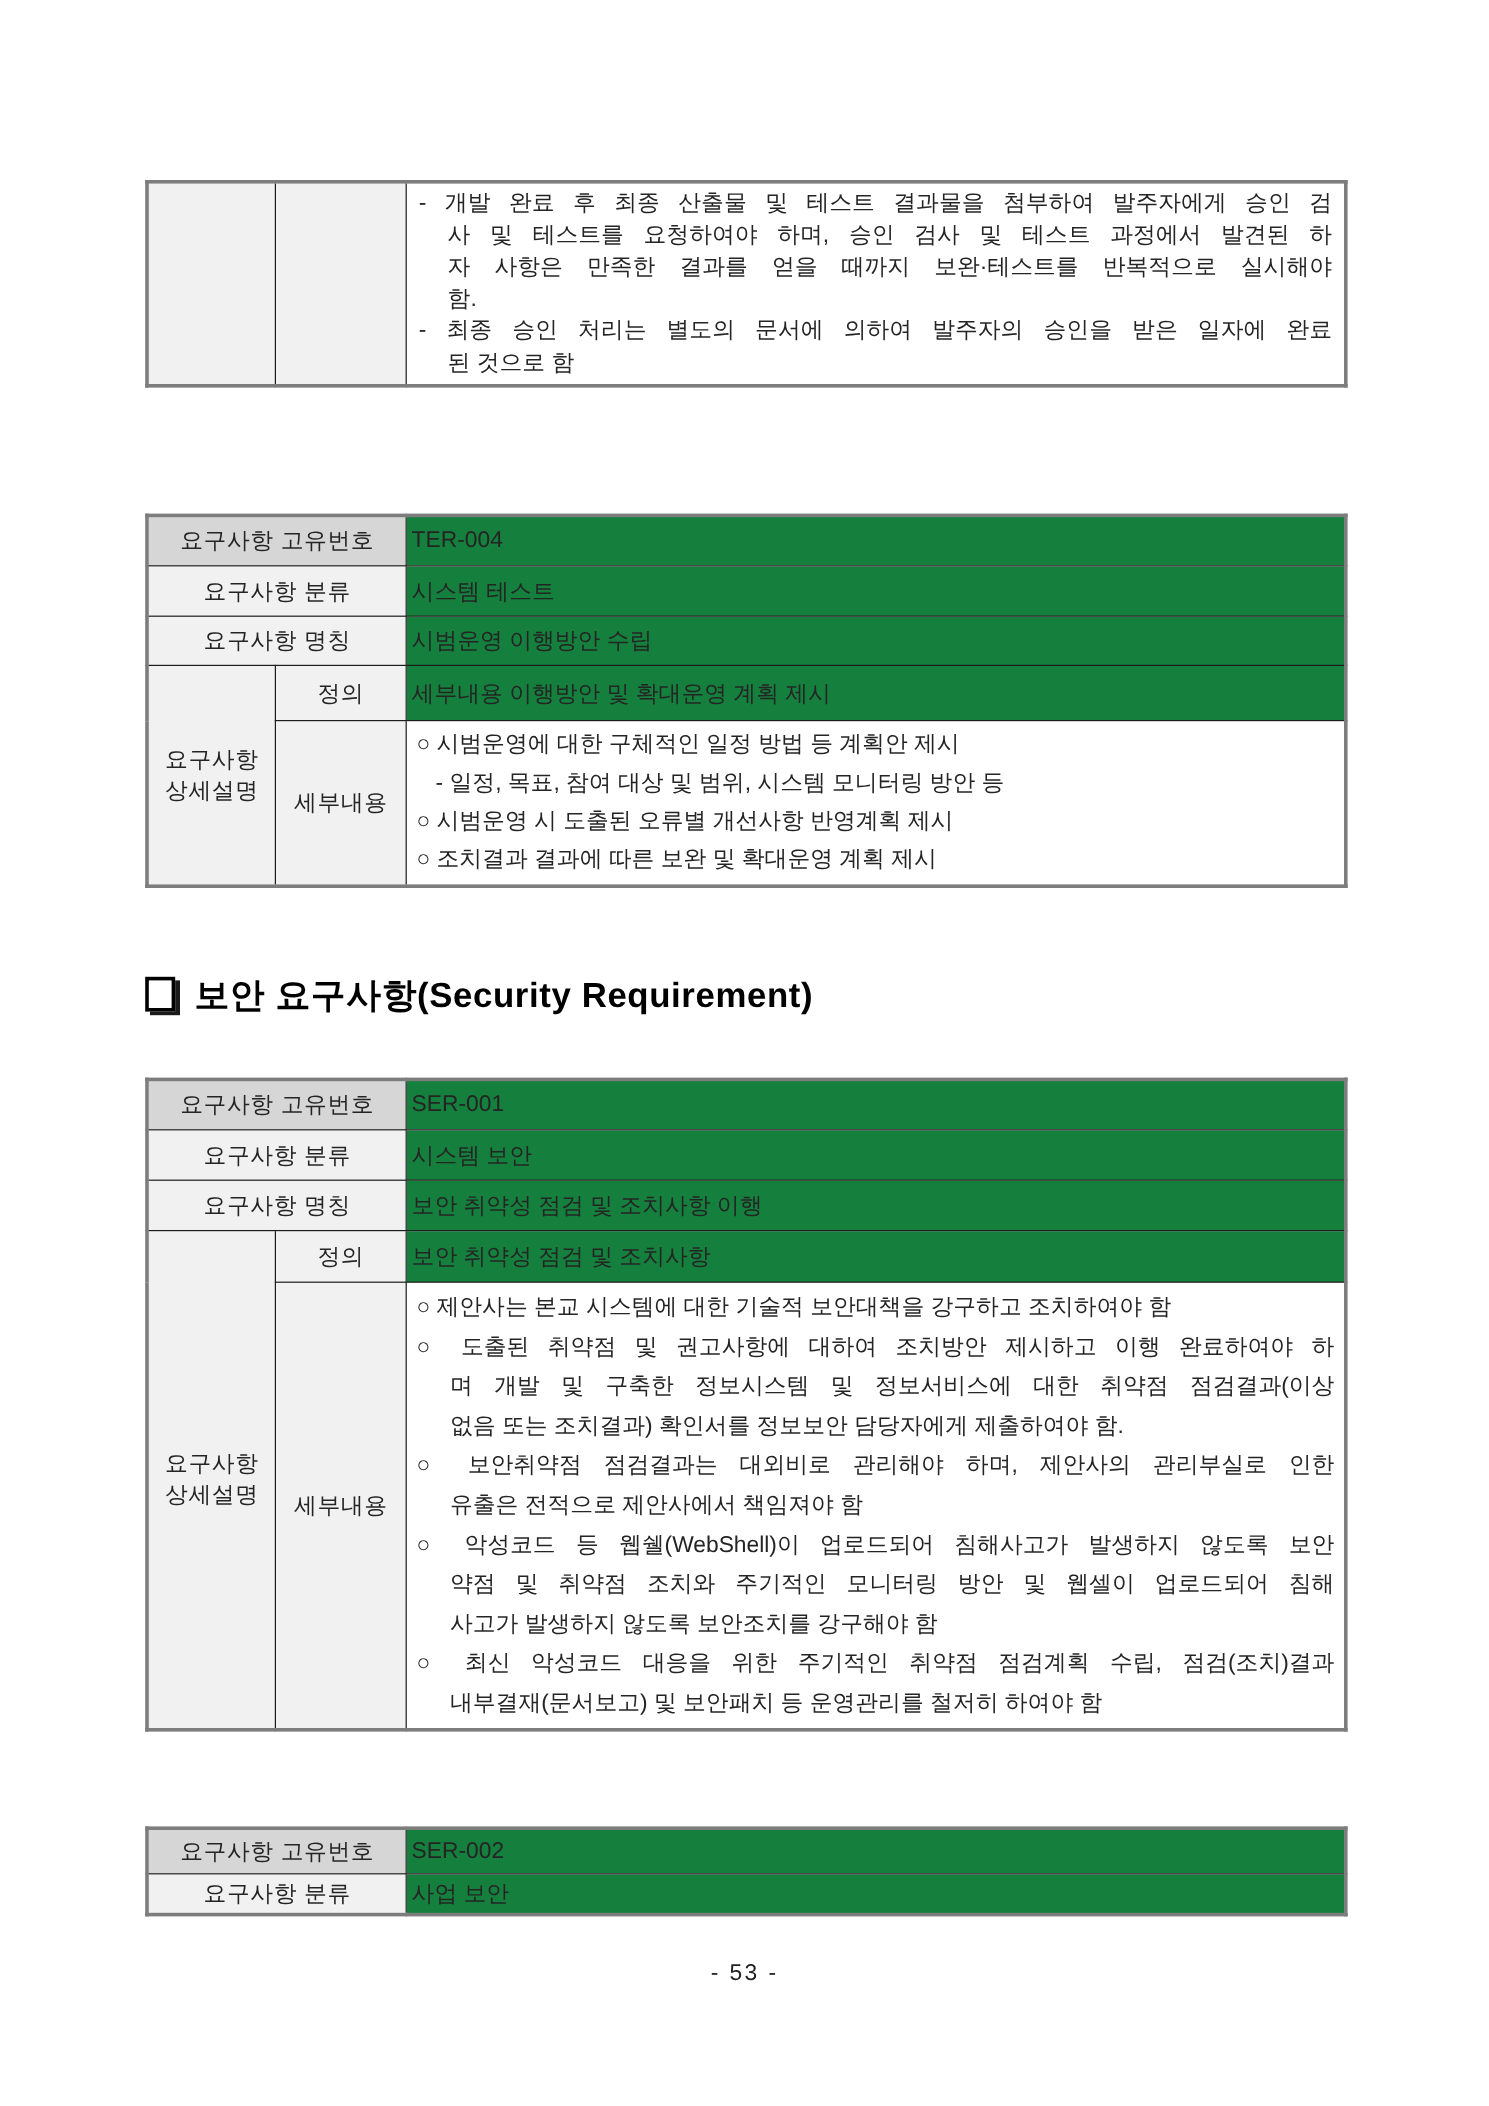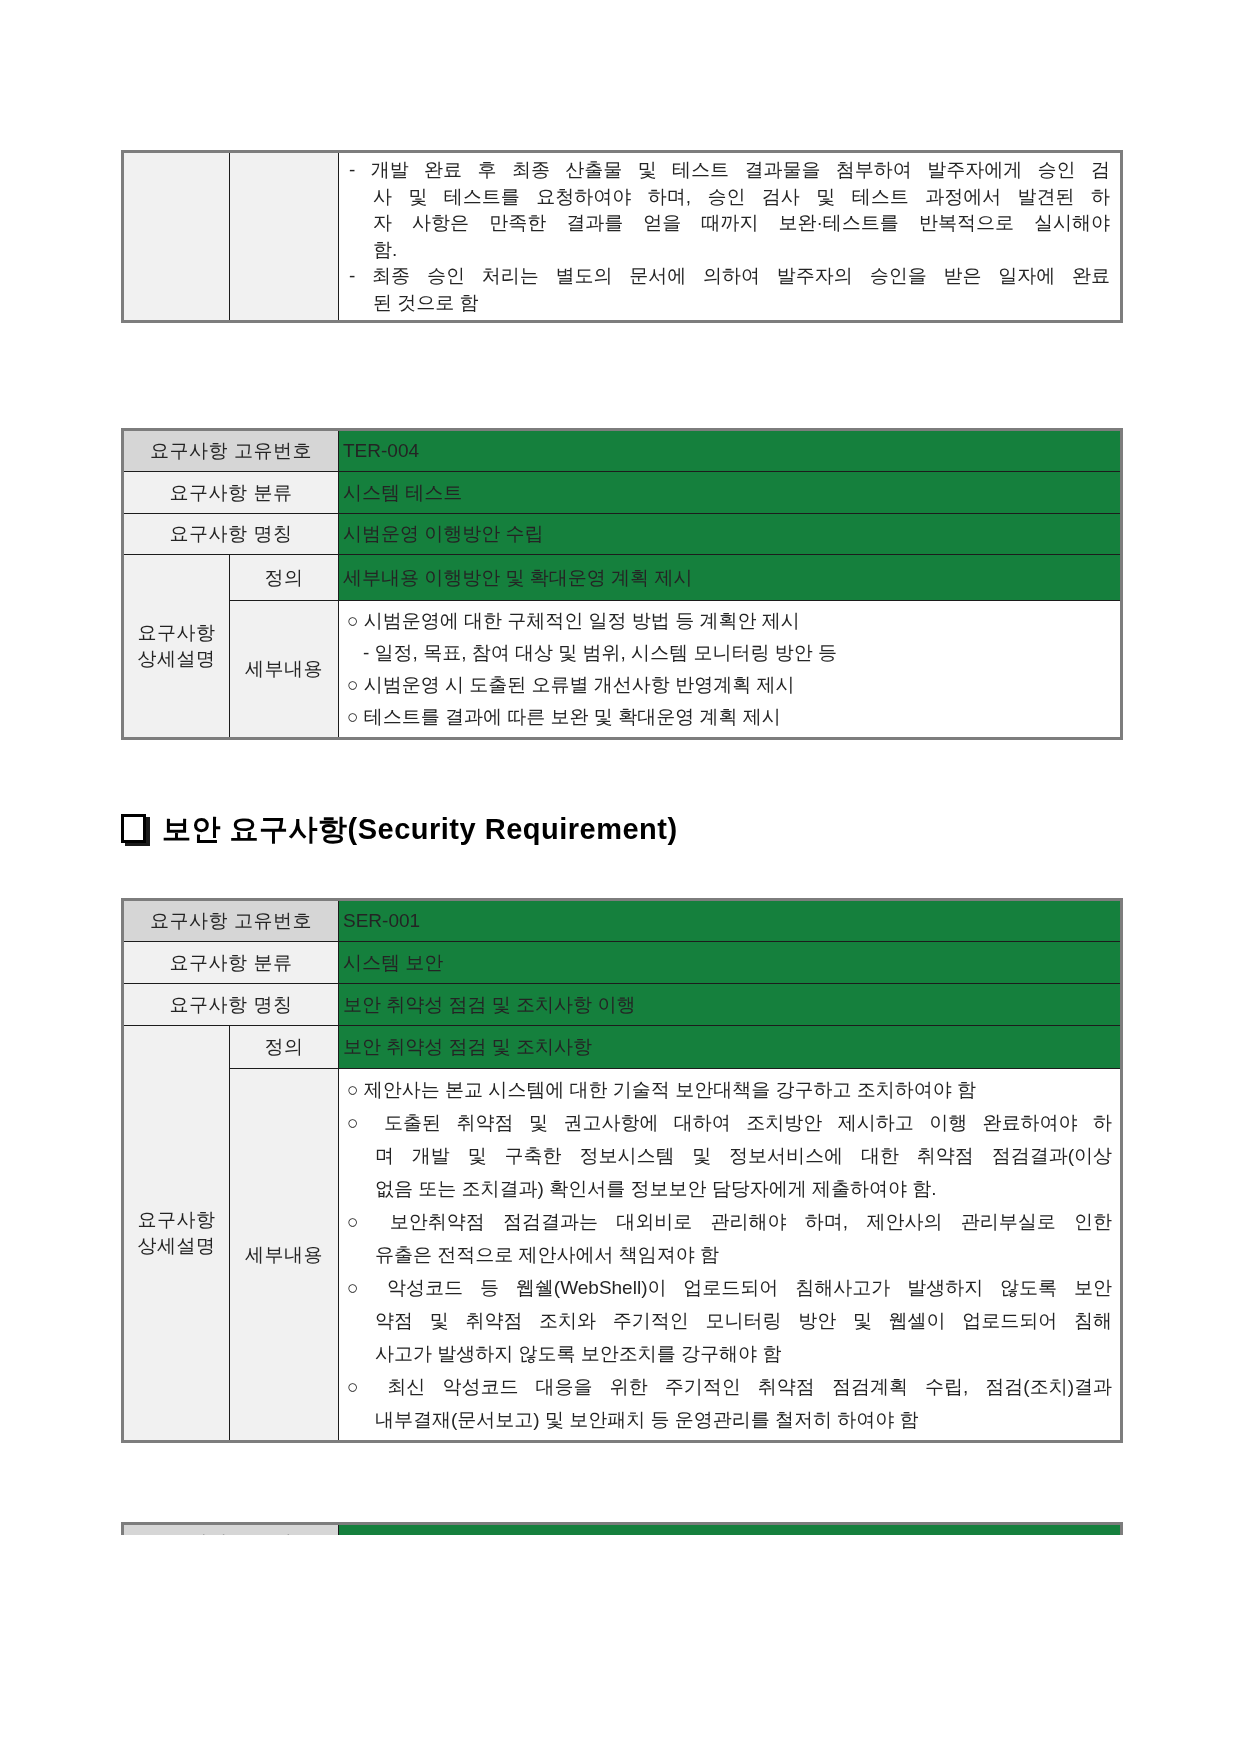--- a/index.html
+++ b/index.html
@@ -1,18 +1,18 @@
 <!DOCTYPE html>
 <html><head>
 <meta charset="utf-8">
 <style>
   html,body{margin:0;padding:0;background:#ffffff;}
   .page{
     position:relative;
-    width:1241px;height:1535px;
+    width:1241px;height:1755px;
     background:#ffffff;
     font-family:"Liberation Sans", sans-serif;
     color:#242424;
     overflow:hidden;
   }
   table.req{
     position:absolute;left:121px;width:999px;
     border-collapse:collapse;table-layout:fixed;
     border:3px solid #7d7d7d;
   }
@@ -108,21 +108,21 @@
       <td class="lbl" rowspan="2">요구사항 상세설명</td>
       <td class="lbl">정의</td>
       <td class="val">세부내용 이행방안 및 확대운영 계획 제시</td>
     </tr>
     <tr>
       <td class="lbl">세부내용</td>
       <td class="details">
         <span class="dline" style="line-height:32px">○ 시범운영에 대한 구체적인 일정 방법 등 계획안 제시</span>
         <span class="dline sub" style="line-height:32px">- 일정, 목표, 참여 대상 및 범위, 시스템 모니터링 방안 등</span>
         <span class="dline" style="line-height:32px">○ 시범운영 시 도출된 오류별 개선사항 반영계획 제시</span>
-        <span class="dline" style="line-height:32px">○ 테스트를 결과에 따른 보완 및 확대운영 계획 제시</span>
+        <span class="dline" style="line-height:32px">○ 조치결과 결과에 따른 보완 및 확대운영 계획 제시</span>
       </td>
     </tr>
   </tbody>
     </table>
 
   <div class="heading">
     <span class="sq-bullet"></span>
     <span>보안 요구사항(Security Requirement)</span>
   </div>
 
@@ -180,14 +180,15 @@
       <td class="lbl-dark" colspan="2">요구사항 고유번호</td>
       <td class="val">SER-002</td>
     </tr>
     <tr style="height:34px">
       <td class="lbl" colspan="2">요구사항 분류</td>
       <td class="val">사업 보안</td>
     </tr>
   </tbody>
     </table>
 
+  <div class="page-number">- 53 -</div>
 
 </div>
 
 </body></html>

